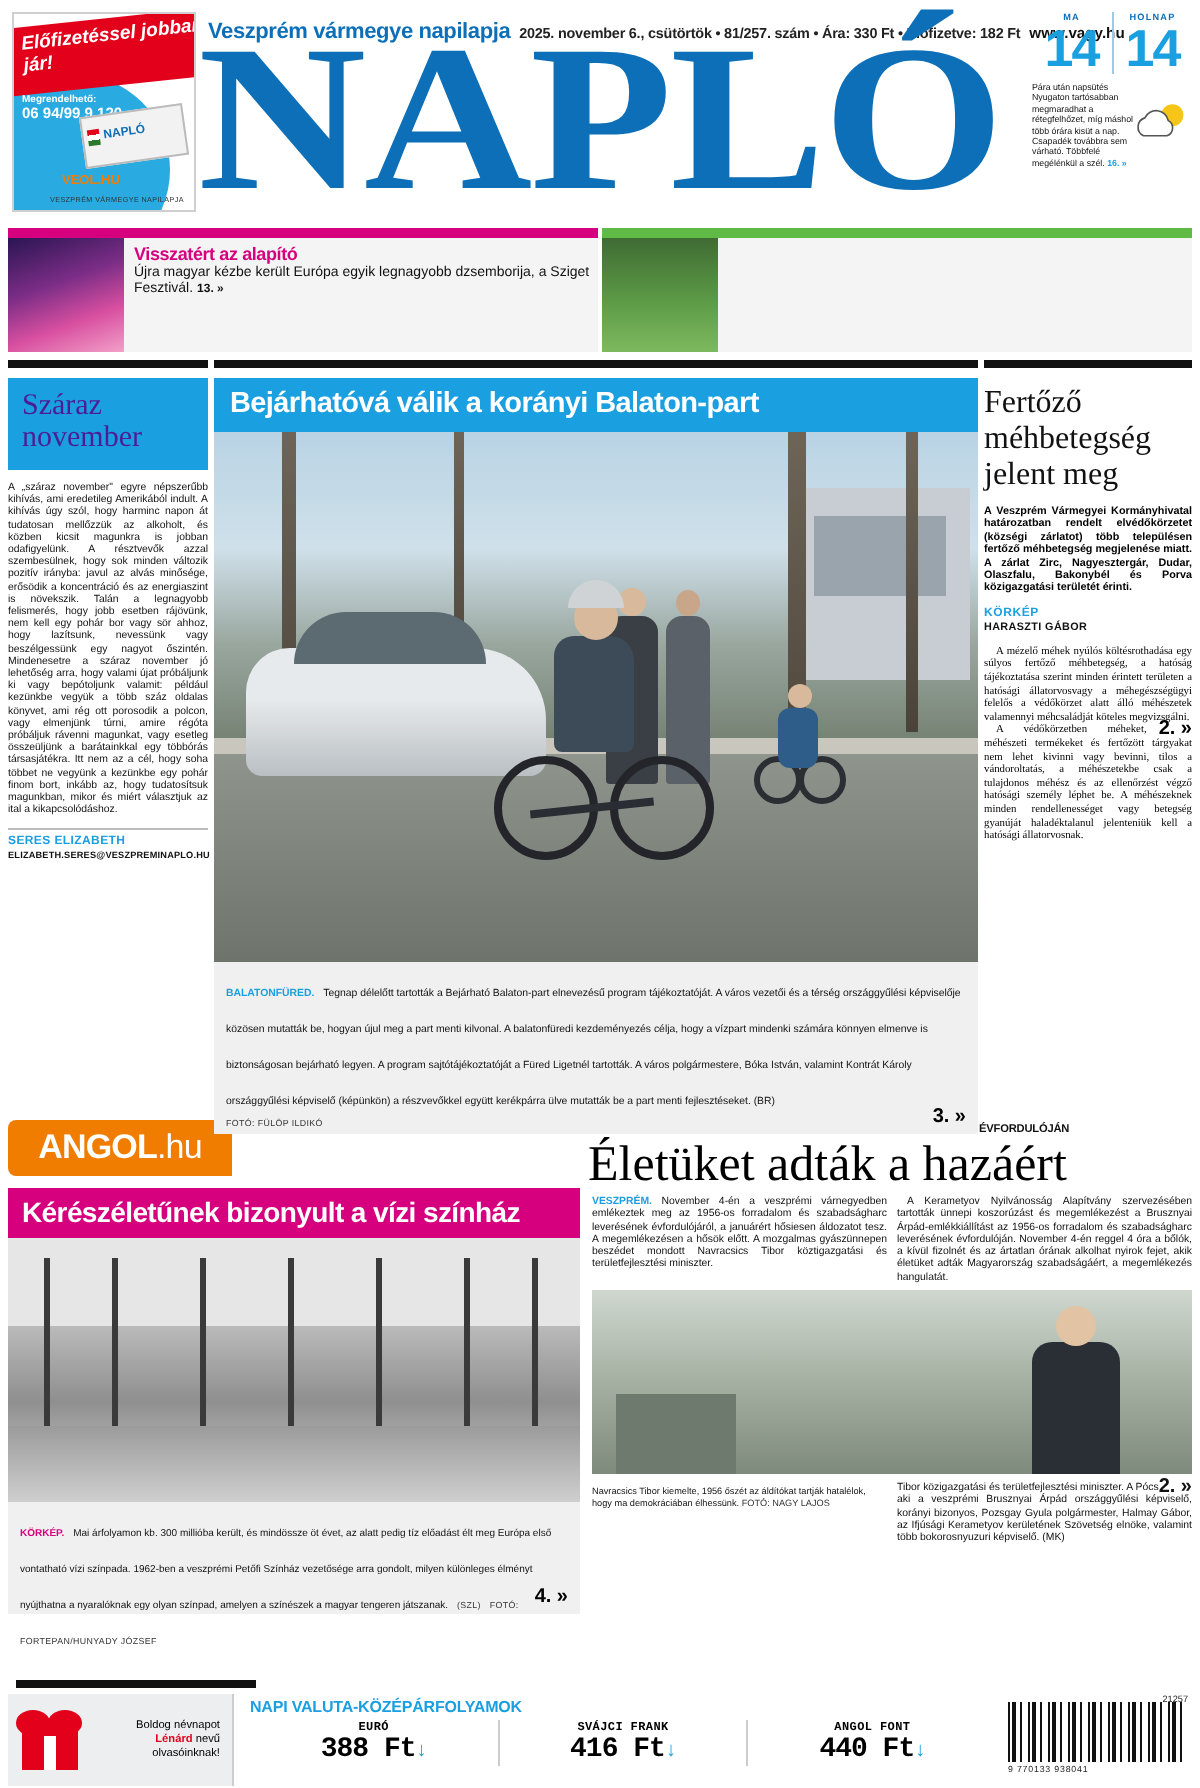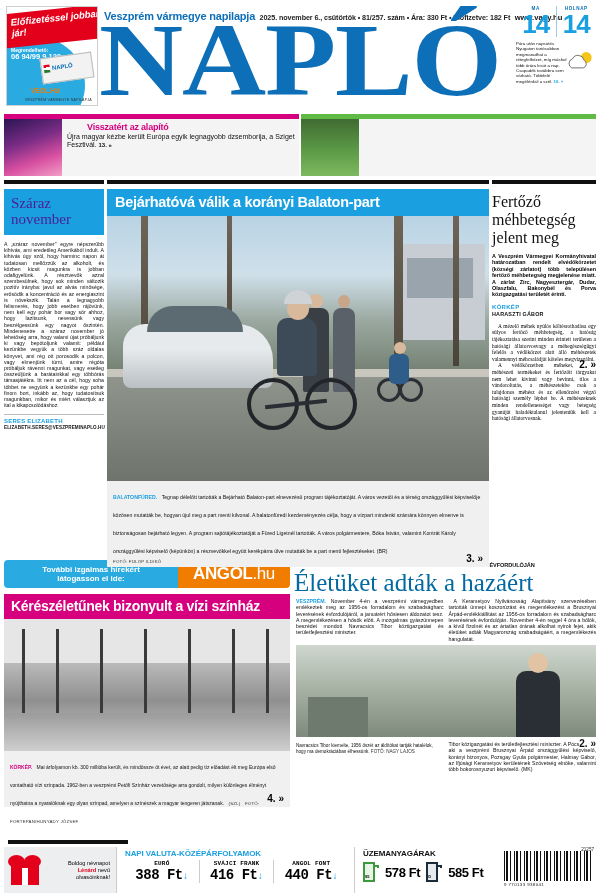--- a/index.html
+++ b/index.html
@@ -82,21 +82,21 @@
   .promo-strip { display:flex; gap:2px; padding:0 4px; height:62px; margin-top:2px; }
   .promo { flex:1; position:relative; background:#f4f4f4; display:flex; }
   .promo .topbar { position:absolute; left:0; right:0; top:0; height:5px; }
   .promo .thumb { width:58px; flex:0 0 58px; margin-top:5px; overflow:hidden; position:relative; }
   .promo .body { flex:1; padding:8px 4px 2px 5px; }
   .promo h3 { font-size:9px; line-height:10px; margin-bottom:1px; letter-spacing:-.2px; }
   .promo p { font-size:7px; line-height:8.2px; color:#111; }
   .promo .pg { font-weight:bold; font-size:6px; }
 
   .p1 .topbar { background:#1a9fe0; } .p1 h3 { color:#1a9fe0; }
-  .p2 .topbar { background:#d6007f; } .p2 h3 { color:#d6007f;margin-left:20px; }
+  .p2 .topbar { background:#d6007f; } .p2 h3 { color:#d6007f; }
   .p3 .topbar { background:#5fbb46; } .p3 h3 { color:#5fbb46; }
 
   .ph-fuel { background:linear-gradient(110deg,#cfd9e0 0%,#9fb0bb 38%,#e8ecef 40%,#d8dde0 60%,#b9c4cb 100%); width:100%; height:100%; }
   .ph-fuel:after { content:""; position:absolute; left:14px; top:6px; width:16px; height:46px; background:#e2e6e8; border:1px solid #aab; }
   .ph-fest { background:linear-gradient(160deg,#2a1552 0%,#7b2d86 40%,#d84fa0 70%,#f2a0c8 100%); width:100%; height:100%; }
   .ph-fest:after { content:""; position:absolute; left:2px; top:4px; font-size:8px; color:#b9e400; font-weight:bold; font-style:italic; }
   .ph-foot { background:linear-gradient(180deg,#3f6b33 0%,#5c9a46 55%,#7db95e 100%); width:100%; height:100%; }
 
   
   .main { display:flex; gap:3px; padding:4px 4px 0 4px; height:378px; }
@@ -198,21 +198,21 @@
   }
   .veol-bar .rt {
     width:112px; background:#f07d00; color:#fff; display:flex; align-items:center; justify-content:center;
     font-size:17px; font-weight:bold; letter-spacing:-.4px;
   }
   .veol-bar .rt .dot { font-weight:normal; }
   .veol-kicker { flex:1; padding-top:2px; }
   .veol-kicker .k1 { font-size:5.6px; font-weight:bold; color:#111; letter-spacing:-.1px; }
   .veol-kicker .k1 .pink { color:#d6007f; }
   .veol-kicker .big {
-    font-family:"Liberation Serif", serif; font-size:25px; line-height:27px; color:#0369a1; margin-top:1px;
+    font-family:"Liberation Serif", serif; font-size:25px; line-height:27px; color:#000000; margin-top:1px;
   }
 
   
   .lower { display:flex; gap:6px; padding:2px 4px 0 4px; height:250px; }
   .low-left { width:286px; flex:0 0 286px; }
   .low-right { flex:1; }
 
   .low-head {
     background:#d6007f; color:#fff; font-size:14px; font-weight:bold;
     padding:4px 7px 5px 7px; letter-spacing:-.3px;
@@ -437,24 +437,20 @@
         <p>
           <span class="pgno">2. »</span>
           <span>A védőkörzetben méheket, méhészeti termékeket és fertőzött tárgyakat nem lehet kivinni vagy bevinni, tilos a vándoroltatás, a méhészetekbe csak a tulajdonos méhész és az ellenőrzést végző hatósági személy léphet be. A méhészeknek minden rendellenességet vagy betegség gyanúját haladéktalanul jelenteniük kell a hatósági állatorvosnak.</span>
         </p>
       </div>
     </div>
   </div>
 
   <div class="veol-wrap">
     <div class="veol-bar">
-      <div class="lt">
-        <span>További izgalmas hírekért</span>
-        <span>látogasson el ide:</span>
-      </div>
       <div class="rt">
         <span>ANGOL</span>
           <span class="dot">.hu</span>
       </div>
     </div>
     <div class="veol-kicker">
       <div class="k1">
         <span class="pink">MEGEMLÉKEZÉS A FORRADALOM ÉS SZABADSÁGHARC</span>
         <span>LEVERÉSÉNEK ÉVFORDULÓJÁN</span>
       </div>
@@ -562,37 +558,20 @@
           </div>
           <div class="cur-item">
             <div class="lbl">ANGOL FONT</div>
             <div class="val">
               <span>440 Ft</span><span class="arr">↓</span>
             </div>
           </div>
         </div>
       </div>
 
-      <div class="fuel">
-        <div class="title">ÜZEMANYAGÁRAK</div>
-        <div class="frow">
-          <span class="pump g">
-            <span class="bd"></span>
-              <span class="hose"></span>
-            <span class="lt">95</span>
-          </span>
-          <span class="price">578 Ft</span>
-          <span class="pump b">
-            <span class="bd"></span>
-              <span class="hose"></span>
-            <span class="lt">D</span>
-          </span>
-          <span class="price">585 Ft</span>
-        </div>
-      </div>
 
       <div class="barcode">
         <div class="topnum">21257</div>
         <div class="bars"></div>
         <div class="num">9 770133 938041</div>
       </div>
     </div>
   </div>
 
 </div>

